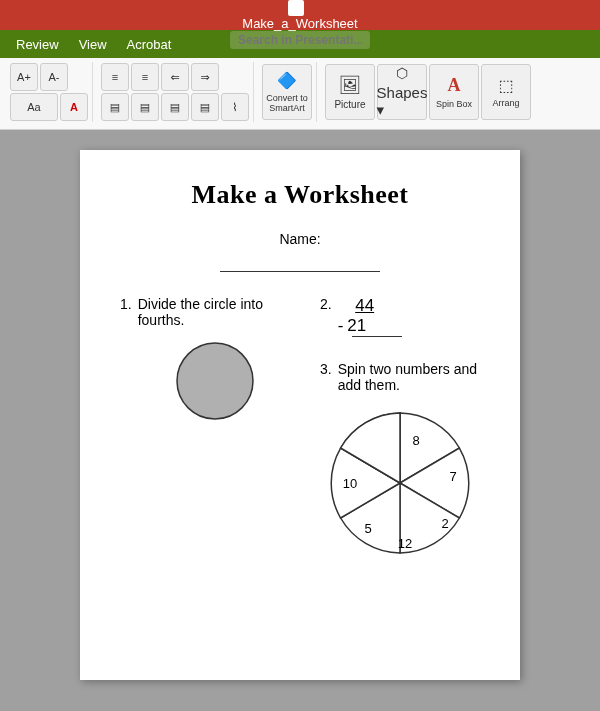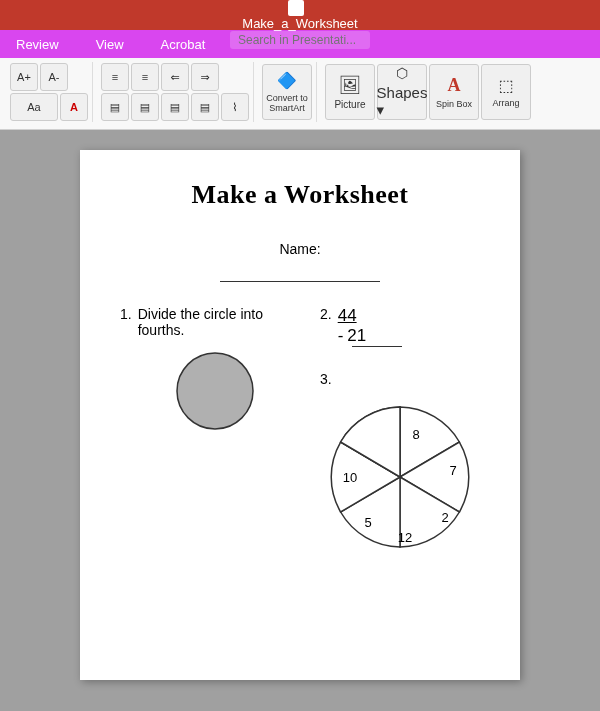--- a/index.html
+++ b/index.html
@@ -29,30 +29,30 @@
     }
     .title-bar-search {
       background: rgba(255,255,255,0.2);
       border: none;
       border-radius: 3px;
       color: rgba(255,255,255,0.8);
       padding: 2px 8px;
       font-size: 12px;
       width: 140px;
       outline: none;
+      font-weight: bold;
     }
 
     
     .menu-bar {
-      background: #d946ef;
+      background: #4d7c0f;
       height: 28px;
       display: flex;
       align-items: center;
       padding: 0 6px;
-      gap: 17px;
     }
     .menu-item {
       color: white;
       font-size: 13px;
       padding: 4px 10px;
       cursor: pointer;
       border-radius: 3px;
     }
 
     
@@ -121,21 +121,21 @@
       box-shadow: 2px 2px 8px rgba(0,0,0,0.3);
       padding: 30px 40px;
       position: relative;
     }
 
     .slide-title {
       font-family: Georgia, 'Times New Roman', serif;
       font-size: 26px;
       font-weight: bold;
       text-align: center;
-      margin-bottom: 31px;
+      margin-bottom: 21px;
       letter-spacing: 0.5px;
     }
 
     .name-line {
       font-size: 14px;
       margin-bottom: 24px;
       display: flex;
       align-items: center;
       gap: 8px;
       flex-direction: column;
@@ -264,33 +264,34 @@
           </svg>
         </div>
       </div>
 
       <div style="flex:1;">
 
         <div style="margin-bottom: 24px;">
           <div style="font-size:14px; display:flex; gap:6px; margin-bottom:4px;">
             <span>2.</span>
             <div>
-              <div style="font-size:17px; text-align:left; margin-right: 10px; text-decoration: underline;">44</div>
+              <div style="font-size:17px; text-align:center; margin-right: 10px; text-decoration: underline;">44</div>
               <div style="font-size:17px; display:flex; align-items:center; gap:4px; ">
                 <span>-</span>
                 <span>21</span>
               </div>
               <div style="border-bottom: 1.5px solid #333; width: 50px; margin-left: 14px;"></div>
             </div>
           </div>
         </div>
 
         <div>
           <div style="font-size:14px; display:flex; gap:6px; margin-bottom:10px;">
             <span>3.</span>
+            <span>Spin two numbers and add them.</span>
           </div>
           <div class="spinner-container">
 
             <svg class="spinner" viewBox="0 0 160 160">
 
               <path d="M80,80 L80,10 A70,70 0 0,1 139.4,45 Z" fill="white" stroke="#333" stroke-width="1.5"></path>
 
               <path d="M80,80 L139.4,45 A70,70 0 0,1 139.4,115 Z" fill="white" stroke="#333" stroke-width="1.5"></path>
 
               <path d="M80,80 L139.4,115 A70,70 0 0,1 80,150 Z" fill="white" stroke="#333" stroke-width="1.5"></path>

